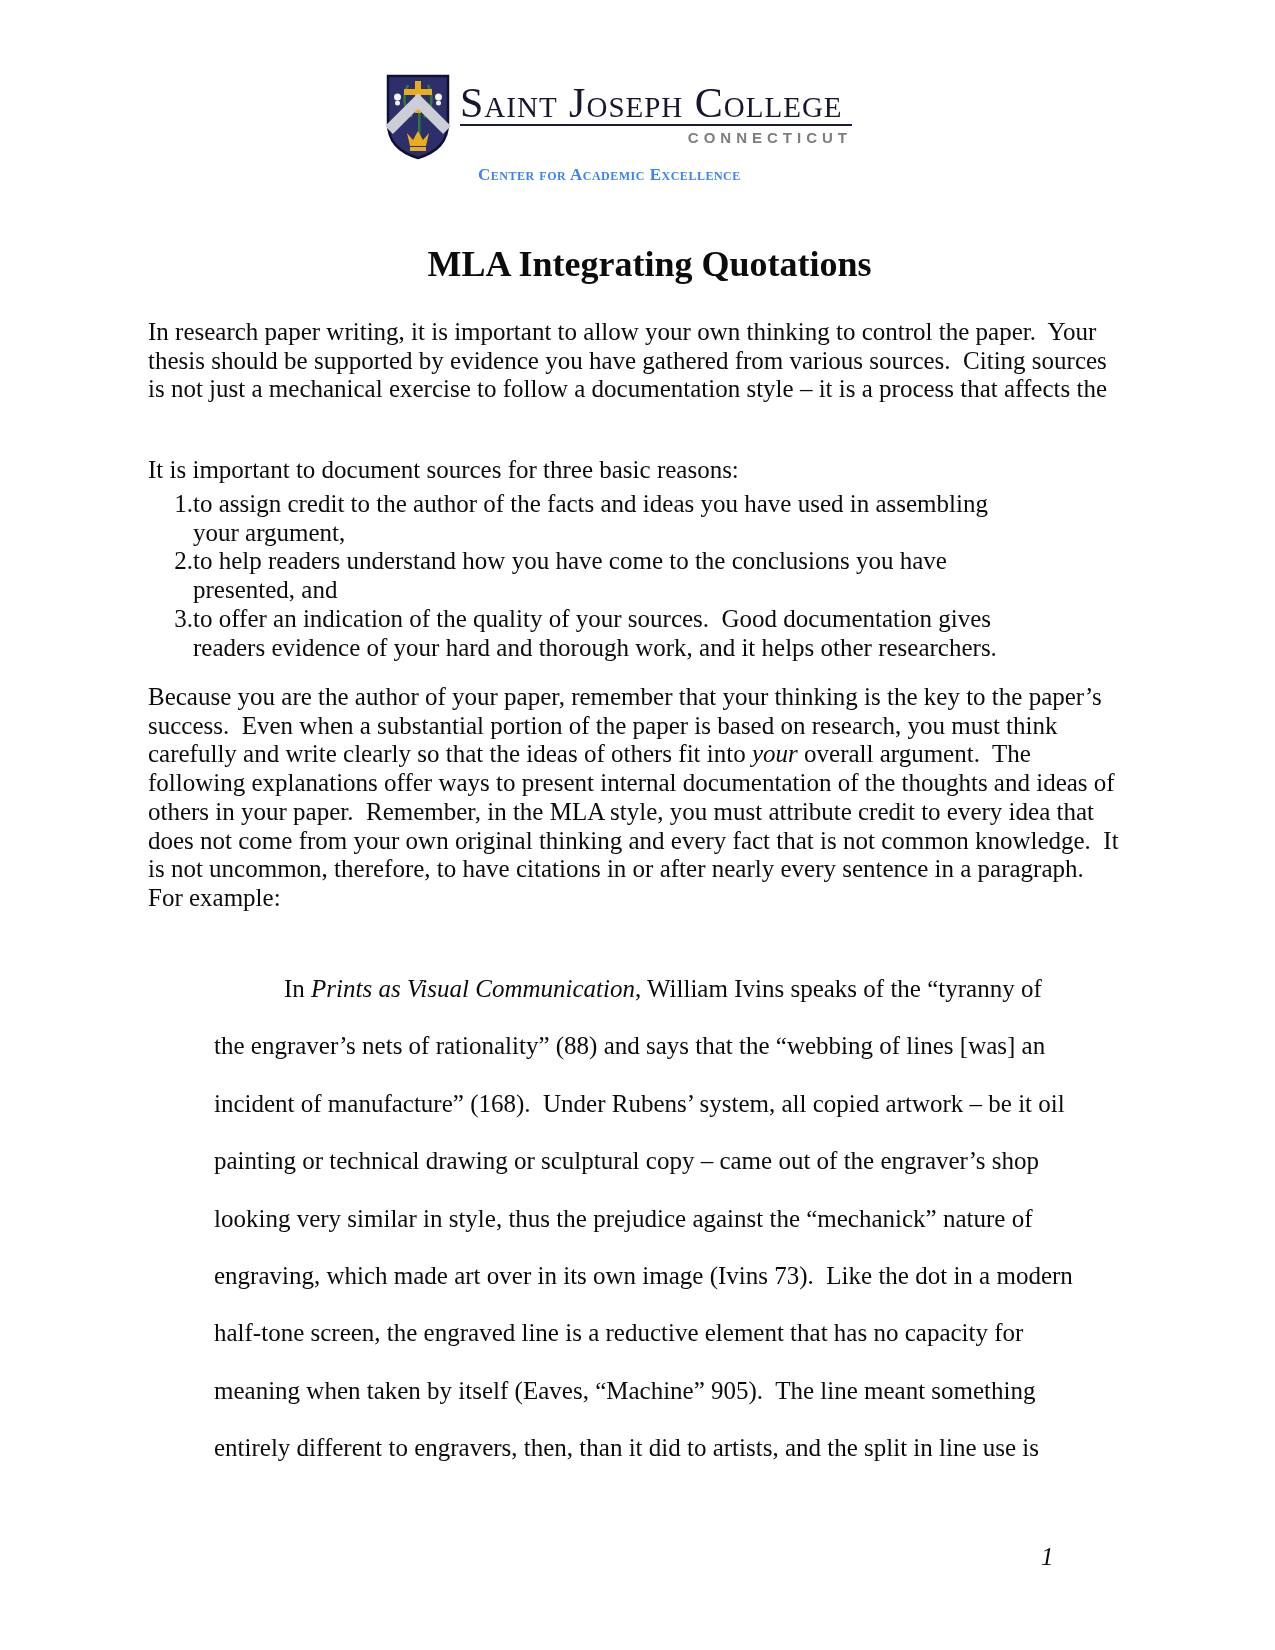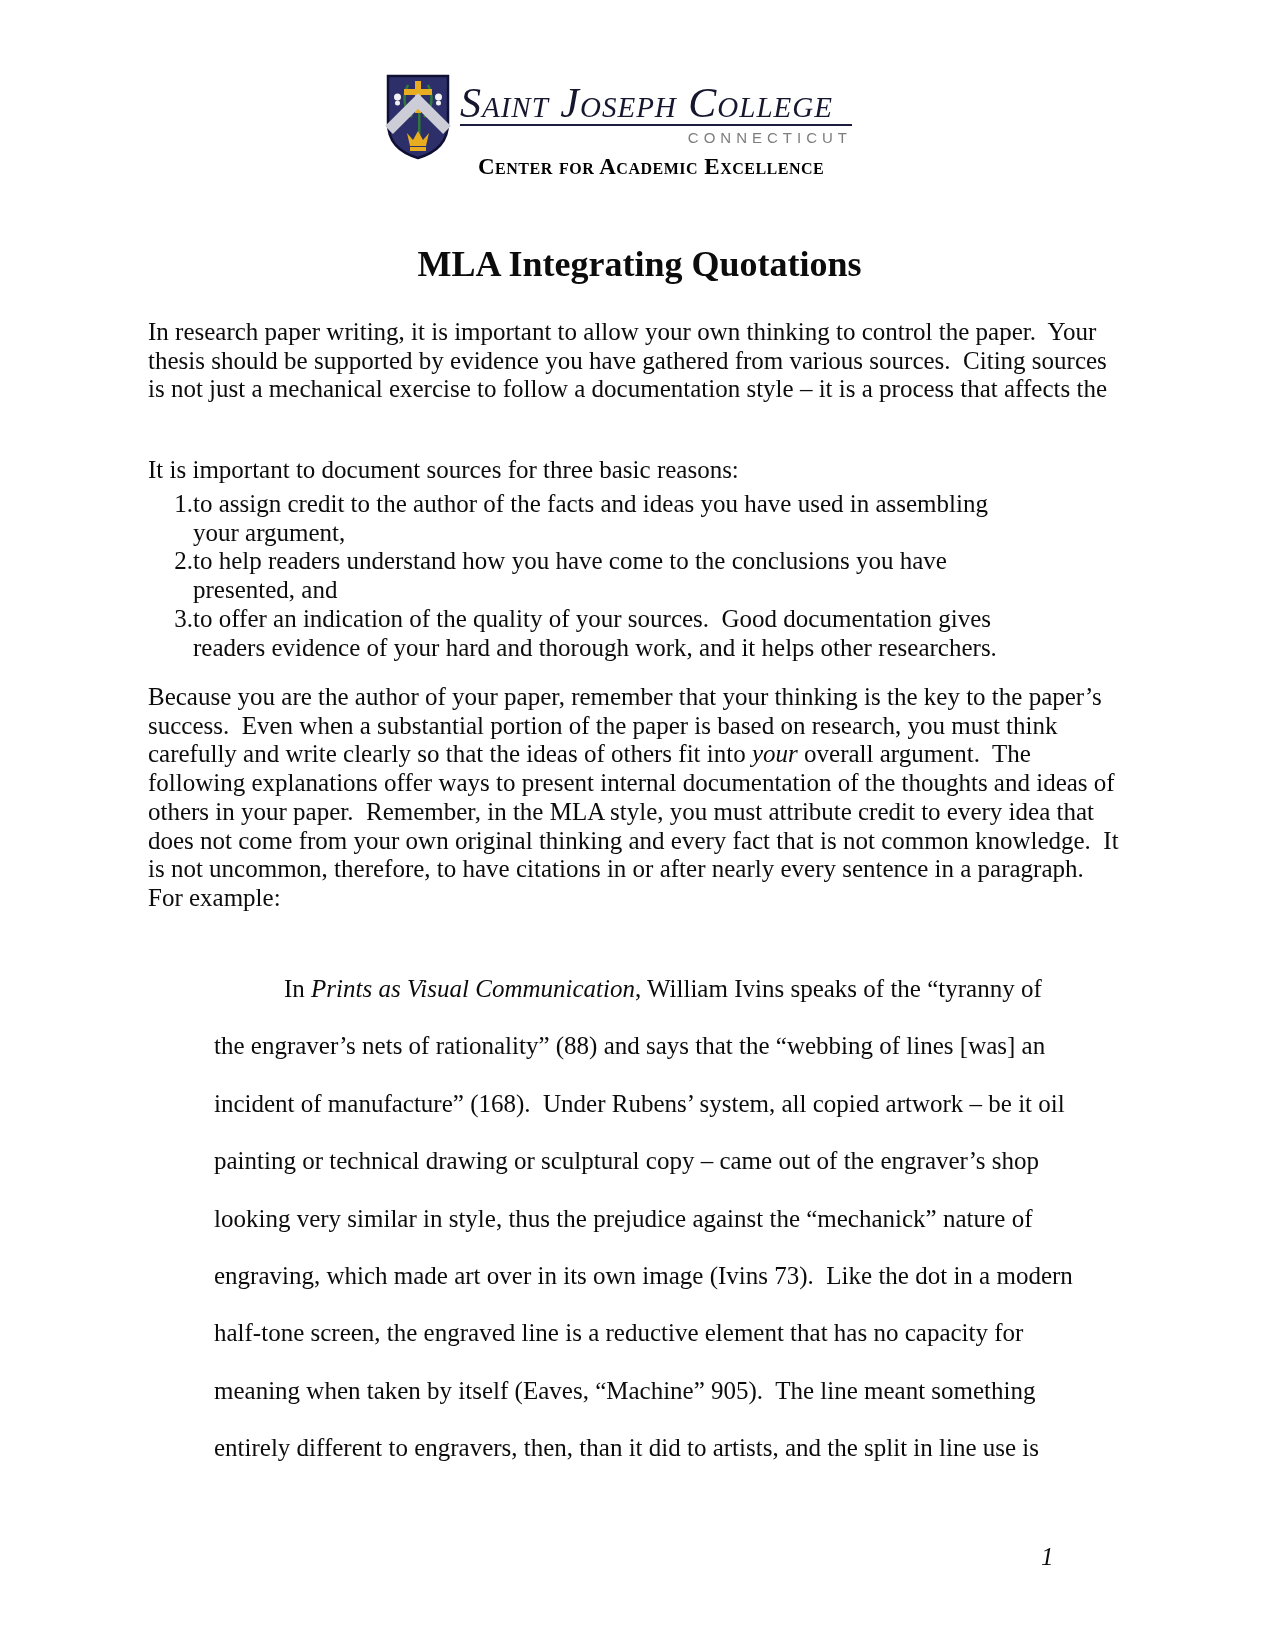--- a/index.html
+++ b/index.html
@@ -5,36 +5,36 @@
   html,body { margin:0; padding:0; background:#ffffff; }
   .page {
     position:relative; width:1275px; height:1650px; background:#ffffff;
     font-family:"Liberation Serif", serif; color:#0c0c0c; overflow:hidden;
   }
 
   
   .crest { position:absolute; left:385px; top:73px; width:66px; height:88px; }
   .college-name {
     position:absolute; left:460px; top:82px; font-size:42px; line-height:1;
-    font-variant:small-caps; letter-spacing:1px; color:#16172f; white-space:pre;font-style:italic;
+    font-variant:small-caps; letter-spacing:1px; color:#16172f; white-space:pre;
   }
   .logo-rule { position:absolute; left:460px; top:124px; width:392px; height:2px; background:#1c1d3e; }
   .state-label {
     position:absolute; left:460px; top:129px; width:392px; text-align:right;
     font-family:"Liberation Sans", sans-serif; font-size:15px; letter-spacing:5px;
-    color:#7d7d7d; white-space:pre;
+    color:#7d7d7d; white-space:pre;font-weight:bold;
   }
   .center-label {
-    position:absolute; left:478px; top:154px; font-size:23px; line-height:1.1;
-    font-variant:small-caps; font-weight:bold; letter-spacing:0.5px; color:#000000; white-space:pre;
+    position:absolute; left:478px; top:166px; font-size:17px; line-height:1.1;
+    font-variant:small-caps; font-weight:bold; letter-spacing:0.5px; color:#3b82f6; white-space:pre;
   }
 
   
   .doc-title {
-    position:absolute; left:150px; top:243px; width:979px; text-align:center;
+    position:absolute; left:160px; top:243px; width:979px; text-align:center;
     font-size:36px; font-weight:bold; line-height:42px; white-space:pre;
   }
 
   
   .line { white-space:pre; font-size:25px; line-height:28.7px; }
   .para1 { position:absolute; left:148px; top:318px; }
   .lead-in { position:absolute; left:148px; top:456px;font-family:Liberation Serif, serif; }
   .reason-list { position:absolute; left:148px; top:490px; }
   .li-row { display:flex; }
   .li-num { width:45px; text-align:right; white-space:pre; font-size:25px; line-height:28.7px; }

